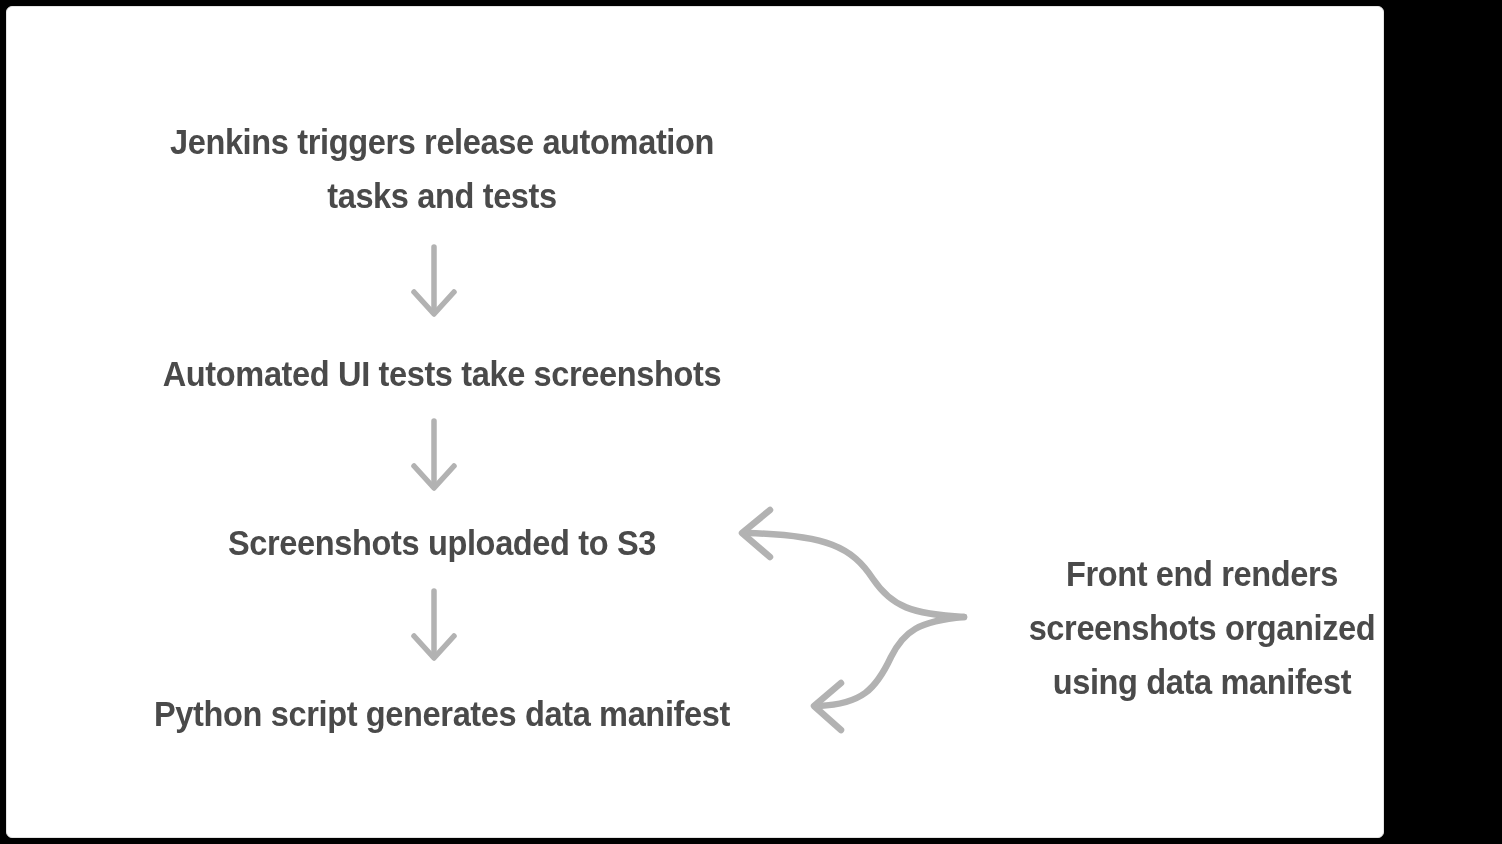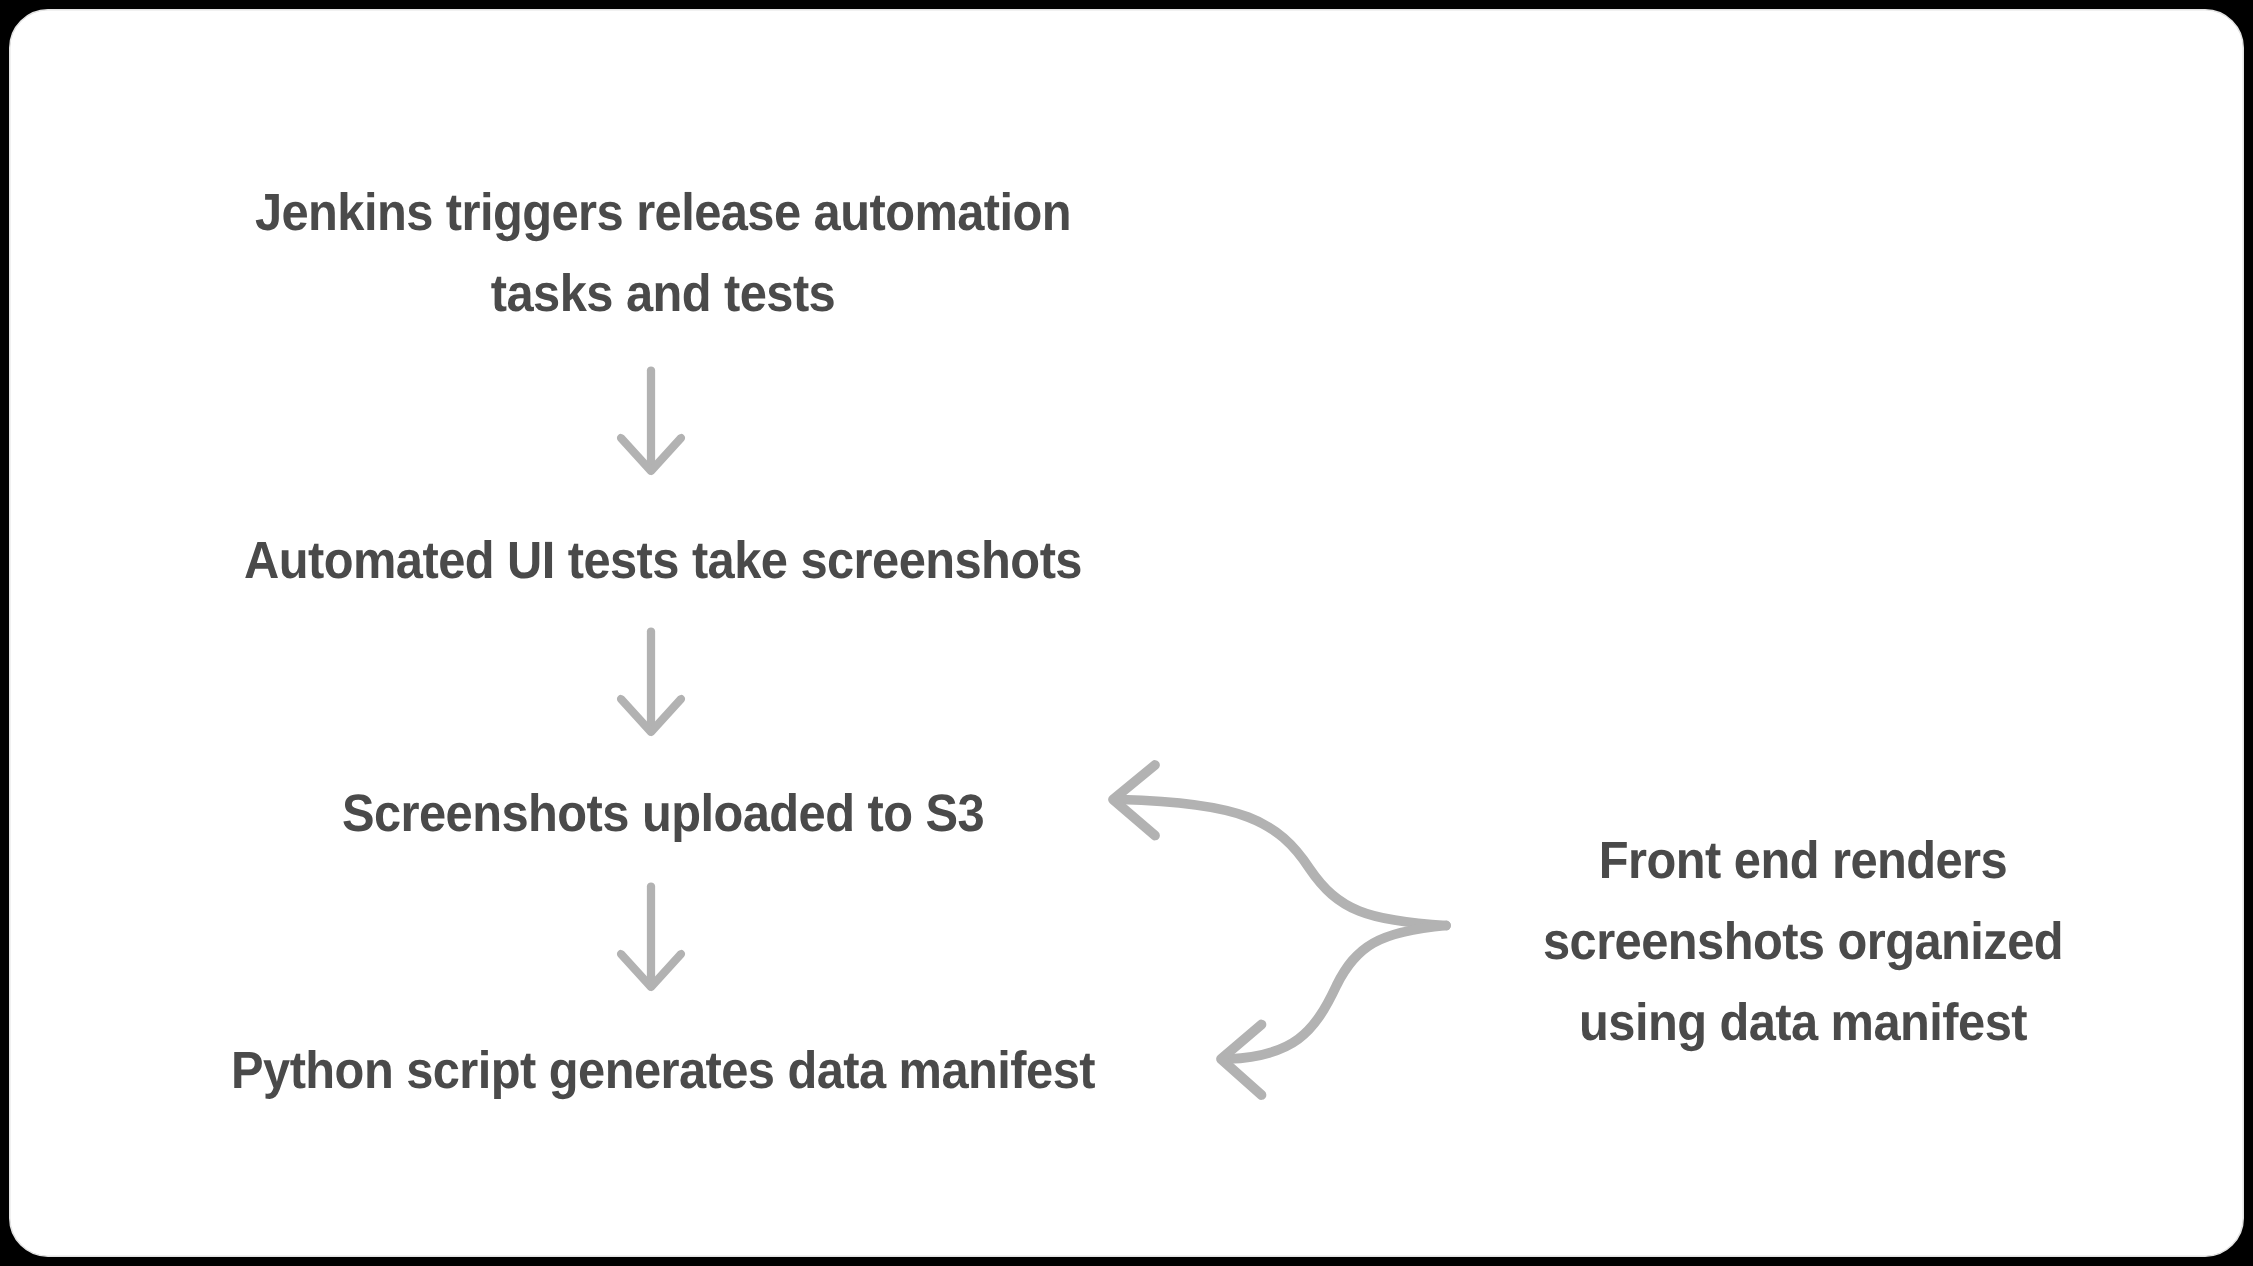--- a/index.html
+++ b/index.html
@@ -5,24 +5,24 @@
   * { margin:0; padding:0; box-sizing:border-box; }
   html, body {
     width:1502px; height:844px;
     background:#000000;
     font-family:"Liberation Sans", sans-serif;
     overflow:hidden;
   }
   #card {
     position:absolute;
     left:6px; top:6px;
-    width:1490px; height:832px;
+    width:1378px; height:832px;
     background:#ffffff;
     border:1px solid #e3e3e3;
-    border-radius:26px;
+    border-radius:6px;
     overflow:hidden;
   }
   .flow-text {
     position:absolute;
     color:#4a4a4a;
     font-family:"Liberation Sans", sans-serif;
     font-weight:700;
     font-size:35px;
     line-height:54px;
     letter-spacing:-0.4px;

